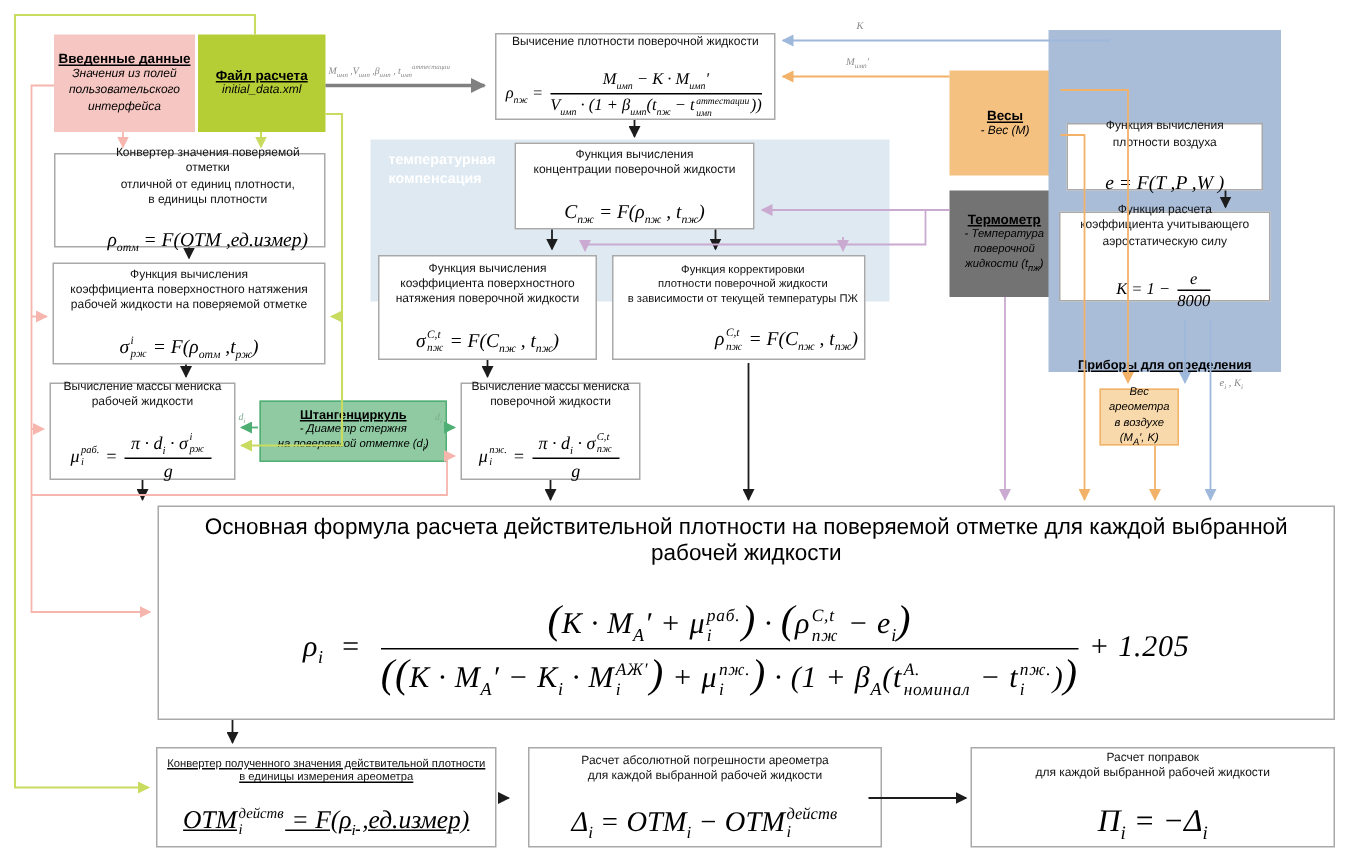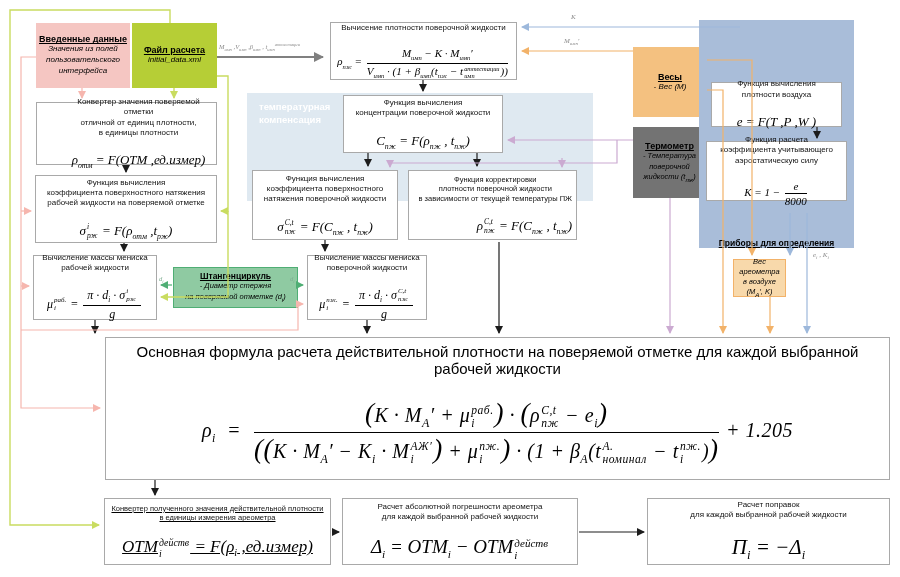--- a/index.html
+++ b/index.html
@@ -186,21 +186,21 @@
   </div>
 
   <div class="box wbox" style="left:104px;top:498px;width:227px;height:67px;text-decoration:underline;">
     <div class="bh" style="font-size:7.5px;">Конвертер полученного значения действительной плотности<br>в единицы измерения ареометра</div>
     <div class="fm" style="font-size:17px;">OTM<span class="ss">
           <span>действ</span>
           <span>i</span>
         </span> = F(ρ<sub>i</sub> ,ед.измер)</div>
   </div>
 
-  <div class="box wbox" style="left:342px;top:498px;width:236px;height:67px;">
+  <div class="box wbox" style="left:352px;top:498px;width:236px;height:67px;">
     <div class="bh">Расчет абсолютной погрешности ареометра<br>для каждой выбранной рабочей жидкости</div>
     <div class="fm" style="font-size:19px;">Δ<sub>i</sub> = OTM<sub>i</sub> − OTM<span class="ss">
           <span>действ</span>
           <span>i</span>
         </span></div>
   </div>
 
   <div class="box wbox" style="left:647px;top:498px;width:243px;height:67px;">
     <div class="bh">Расчет поправок<br>для каждой выбранной рабочей жидкости</div>
     <div class="fm" style="font-size:21px;">П<sub>i</sub> = −Δ<sub>i</sub></div>

